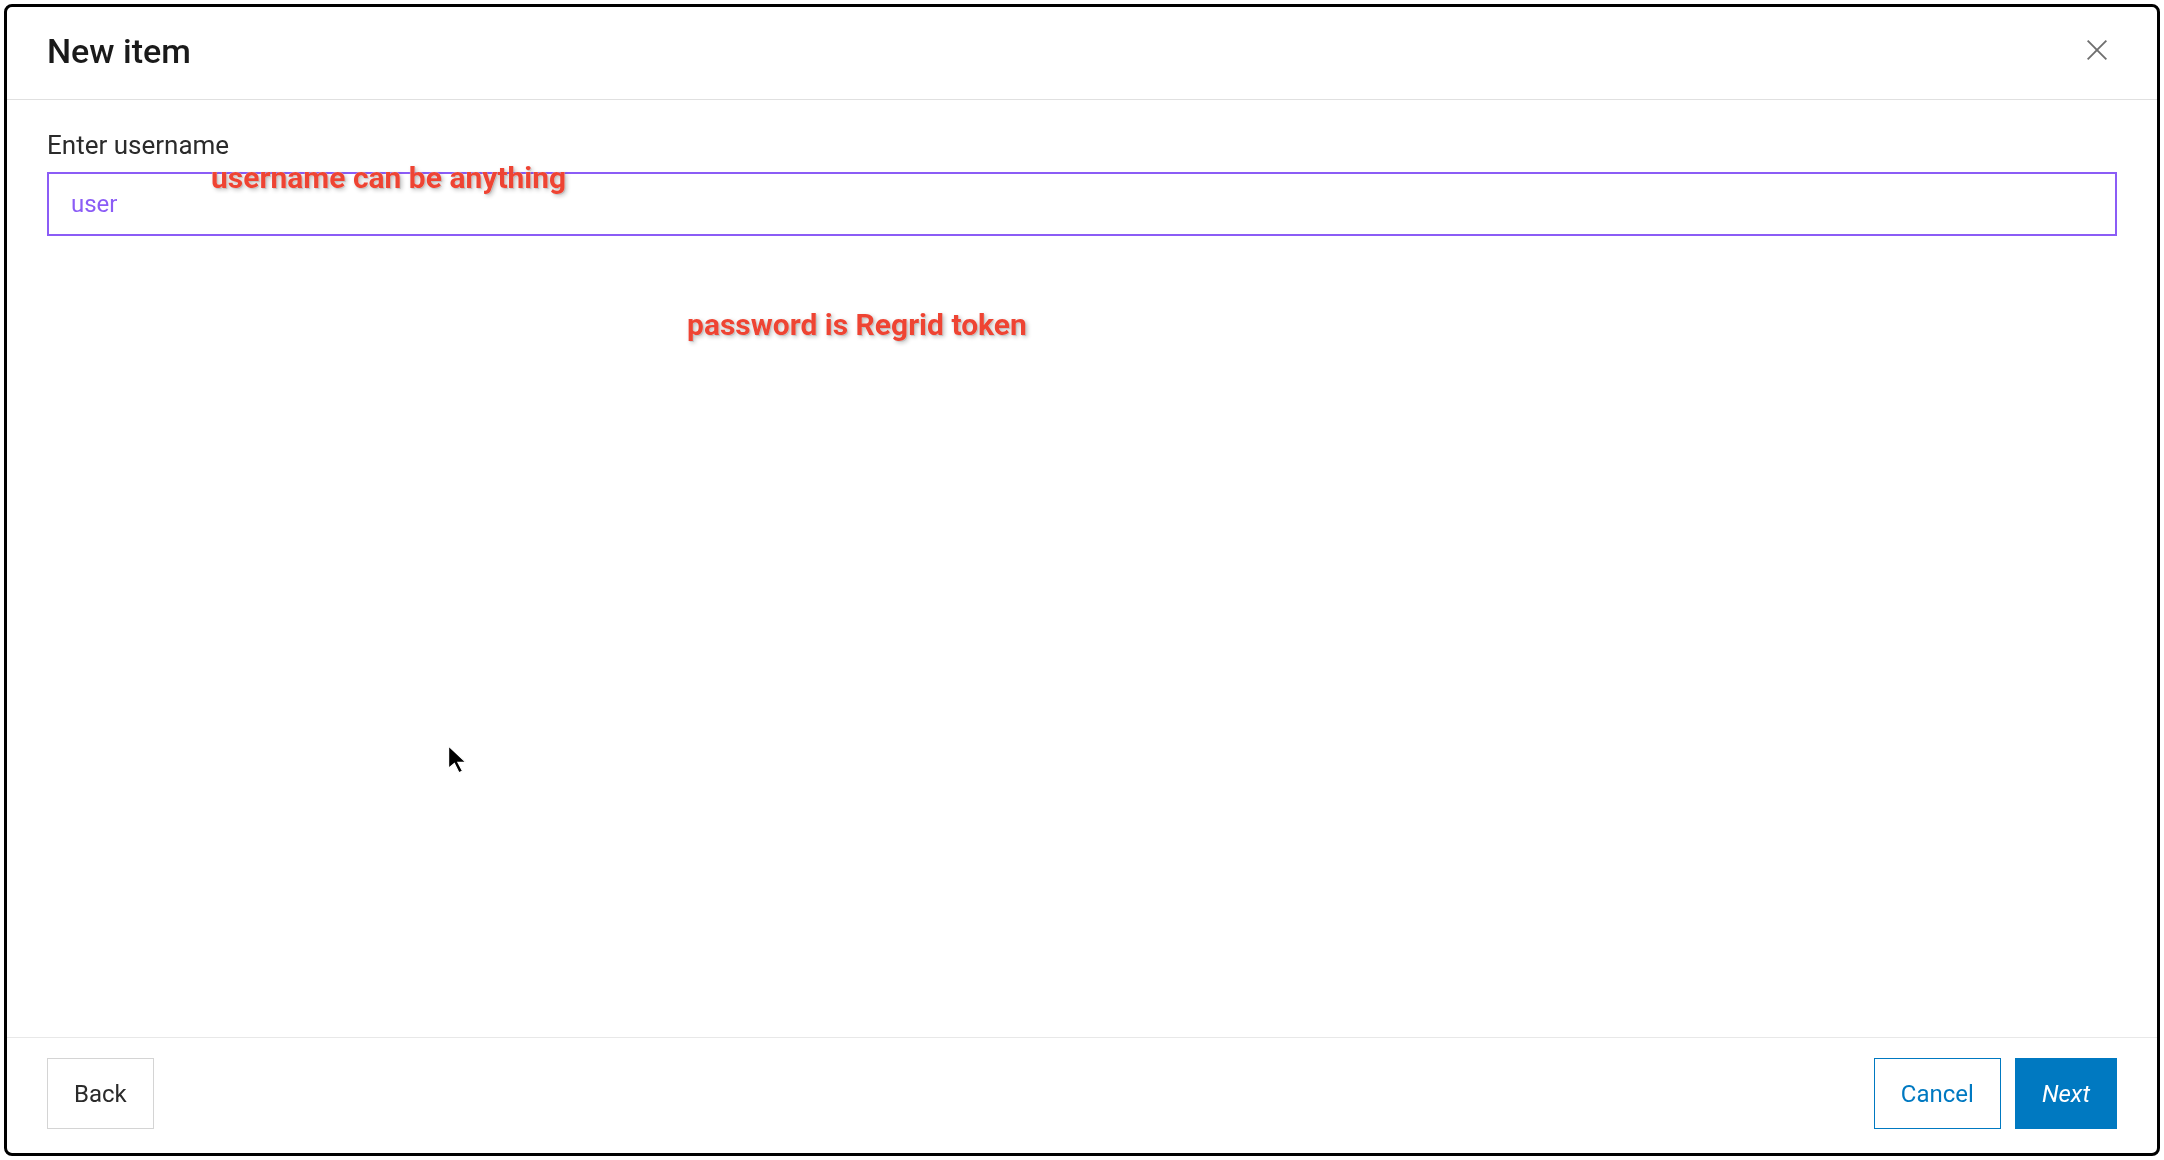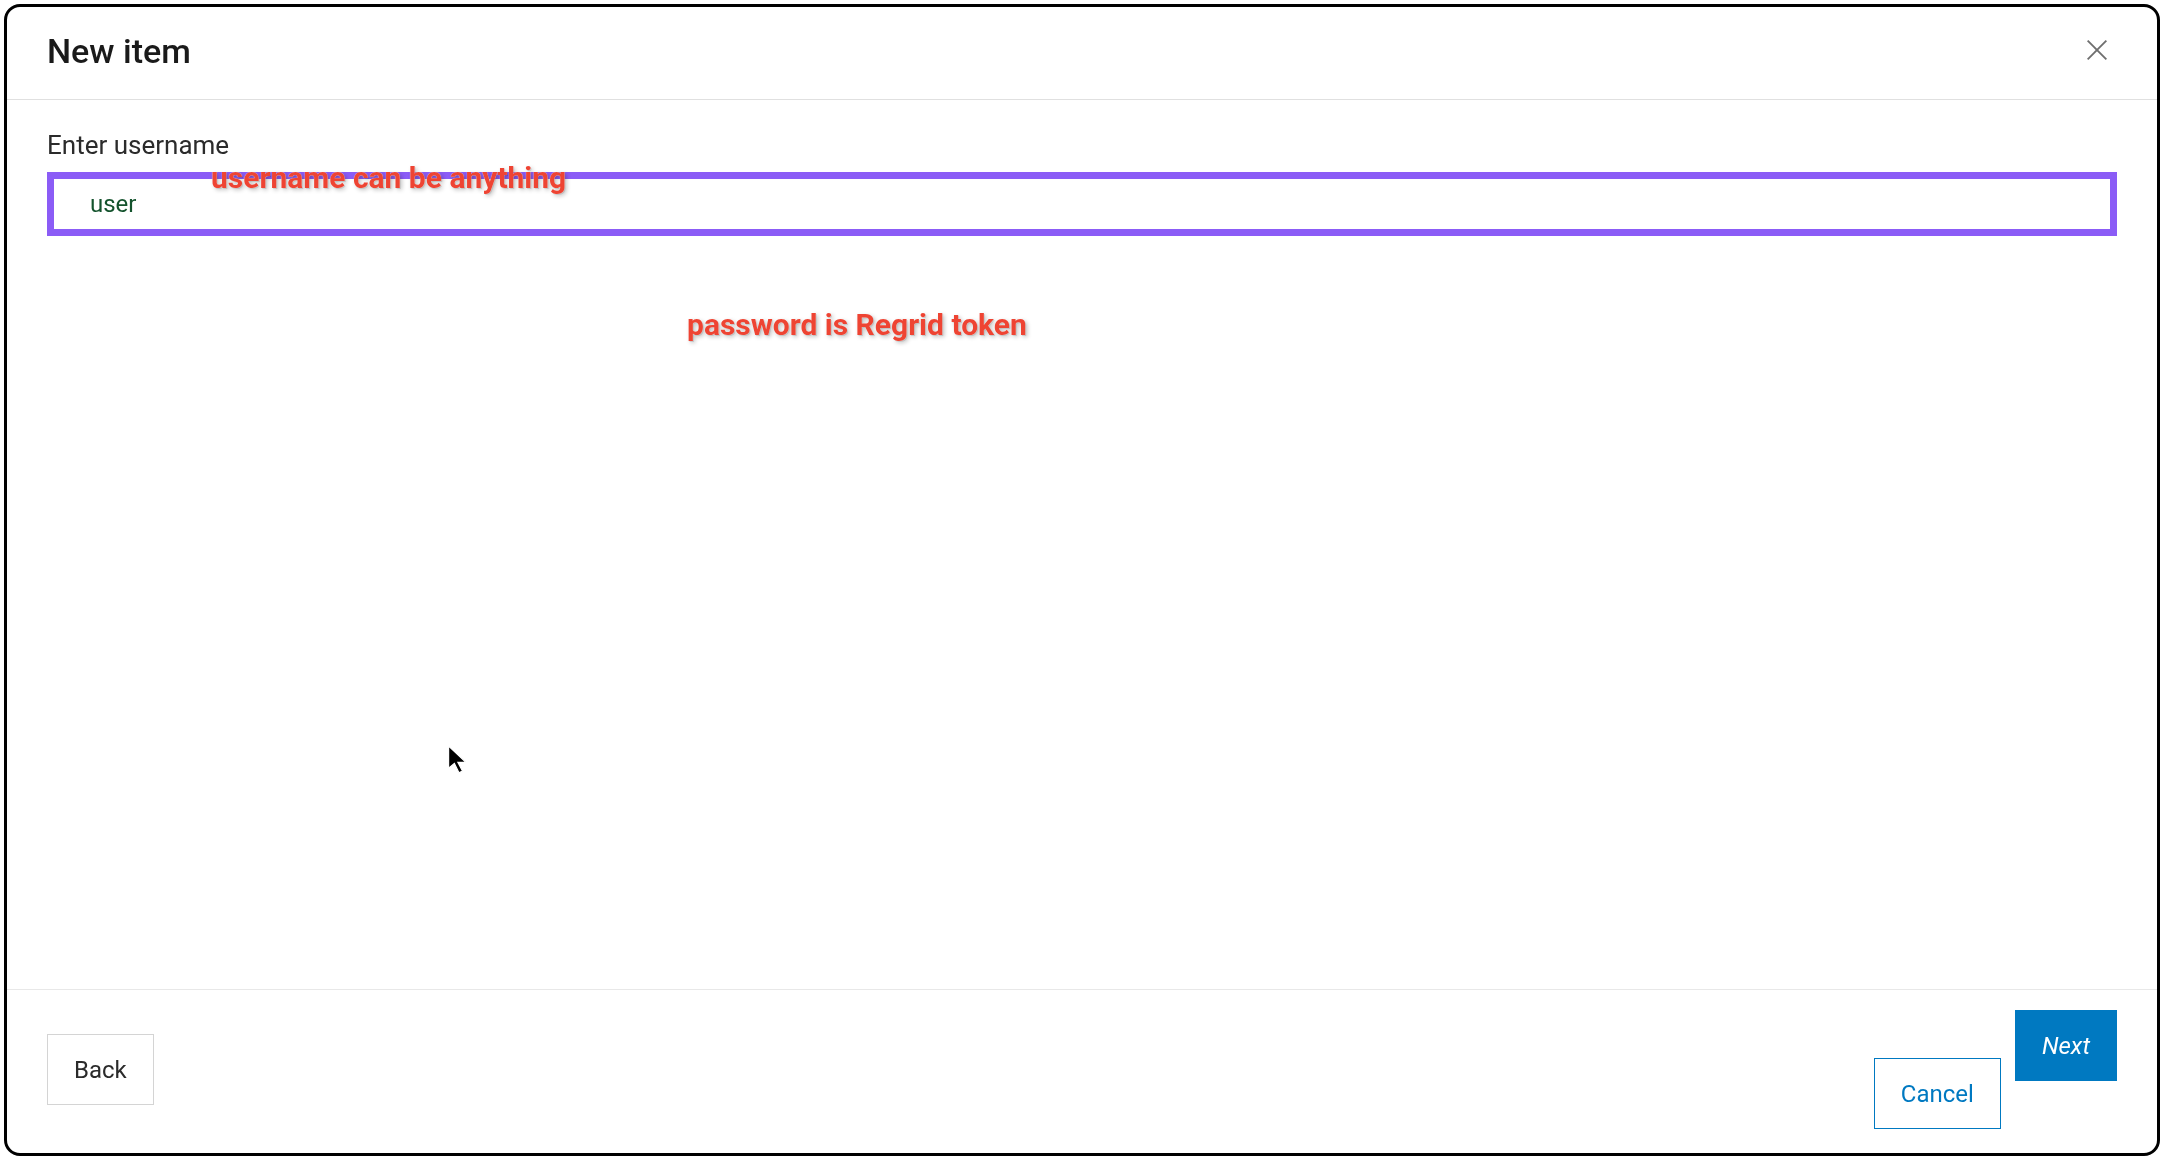--- a/index.html
+++ b/index.html
@@ -14,21 +14,21 @@
       height: 1160px;
       position: relative;
     }
     .dialog {
       position: absolute;
       top: 4px;
       left: 4px;
       right: 4px;
       bottom: 4px;
       border: 3px solid #000;
-      border-radius: 16px;
+      border-radius: 8px;
       display: flex;
       flex-direction: column;
       background: #fff;
       overflow: hidden;
     }
     .dialog-header {
       display: flex;
       align-items: center;
       justify-content: space-between;
       padding: 24px 40px 28px 40px;
@@ -65,24 +65,24 @@
     }
     .field-label {
       font-size: 26px;
       color: #2b2b2b;
       margin-bottom: 12px;
       display: block;
     }
     .field-input {
       width: 100%;
       height: 64px;
-      border: 7px solid #8b5cf6;
-      padding: 0 36px;
+      border: 2px solid #8b5cf6;
+      padding: 0 22px;
       font-size: 24px;
-      color: #14532d;
+      color: #8b5cf6;
       font-family: inherit;
       background: #fff;
     }
     input[type="password"].field-input {
       letter-spacing: 3px;
       font-size: 22px;
     }
     .annotation {
       position: absolute;
       font-size: 30px;
@@ -138,21 +138,20 @@
     }
     .btn-back {
       border: 1px solid #d4d4d4;
       color: #2b2b2b;
       background: #fff;
     }
     .btn-cancel {
       border: 1px solid #0079c1;
       color: #0079c1;
       background: #fff;
-      margin-top: 48px;
     }
     .btn-next {
       border: 1px solid #0079c1;
       background: #0079c1;
       color: #fff;
       font-style: italic;
     }
   </style>
 </head>
 <body>

